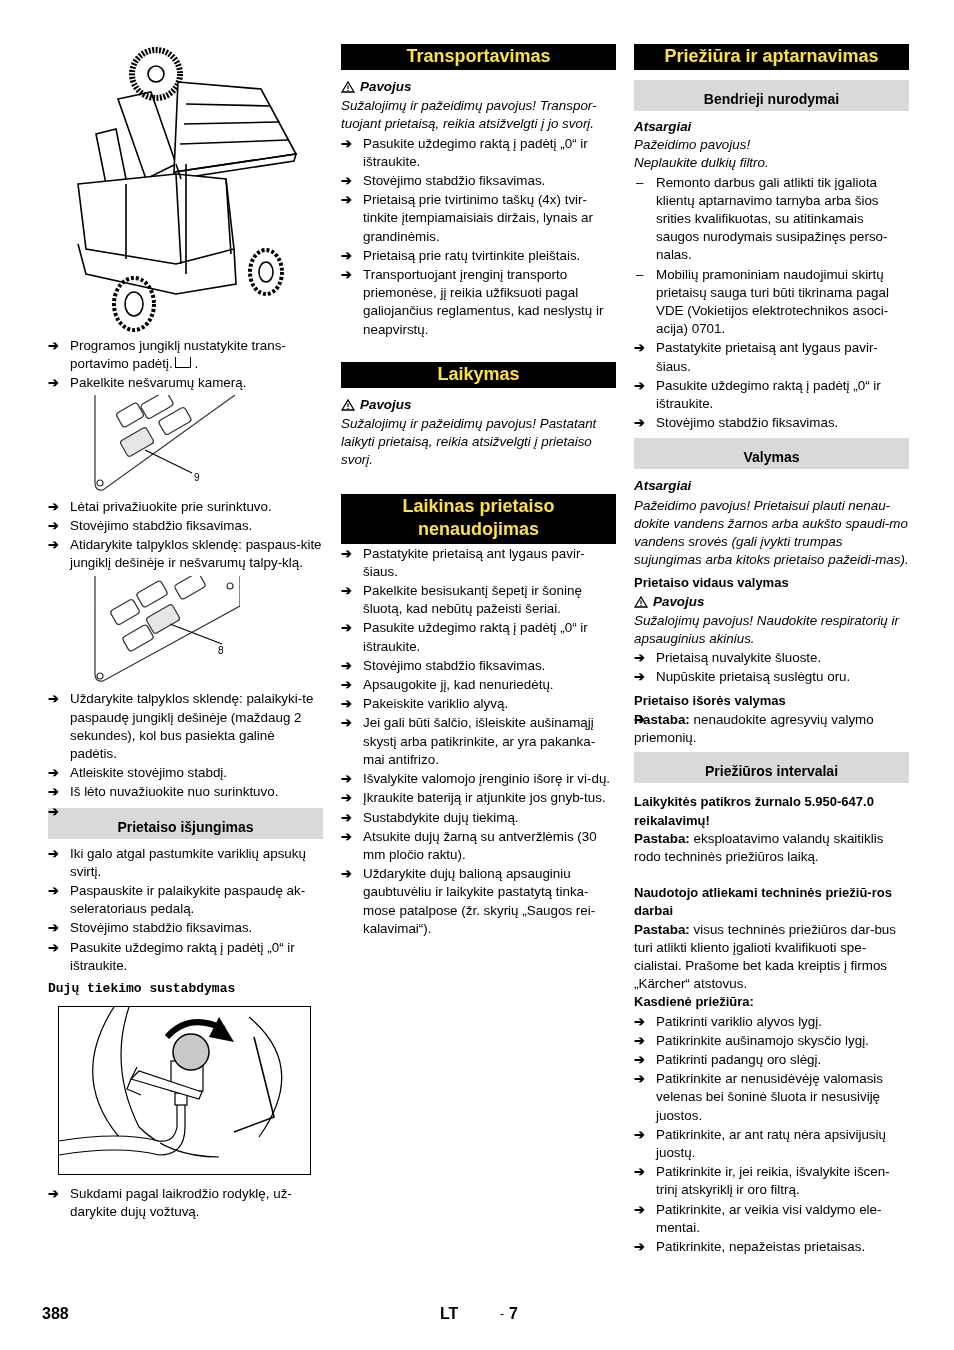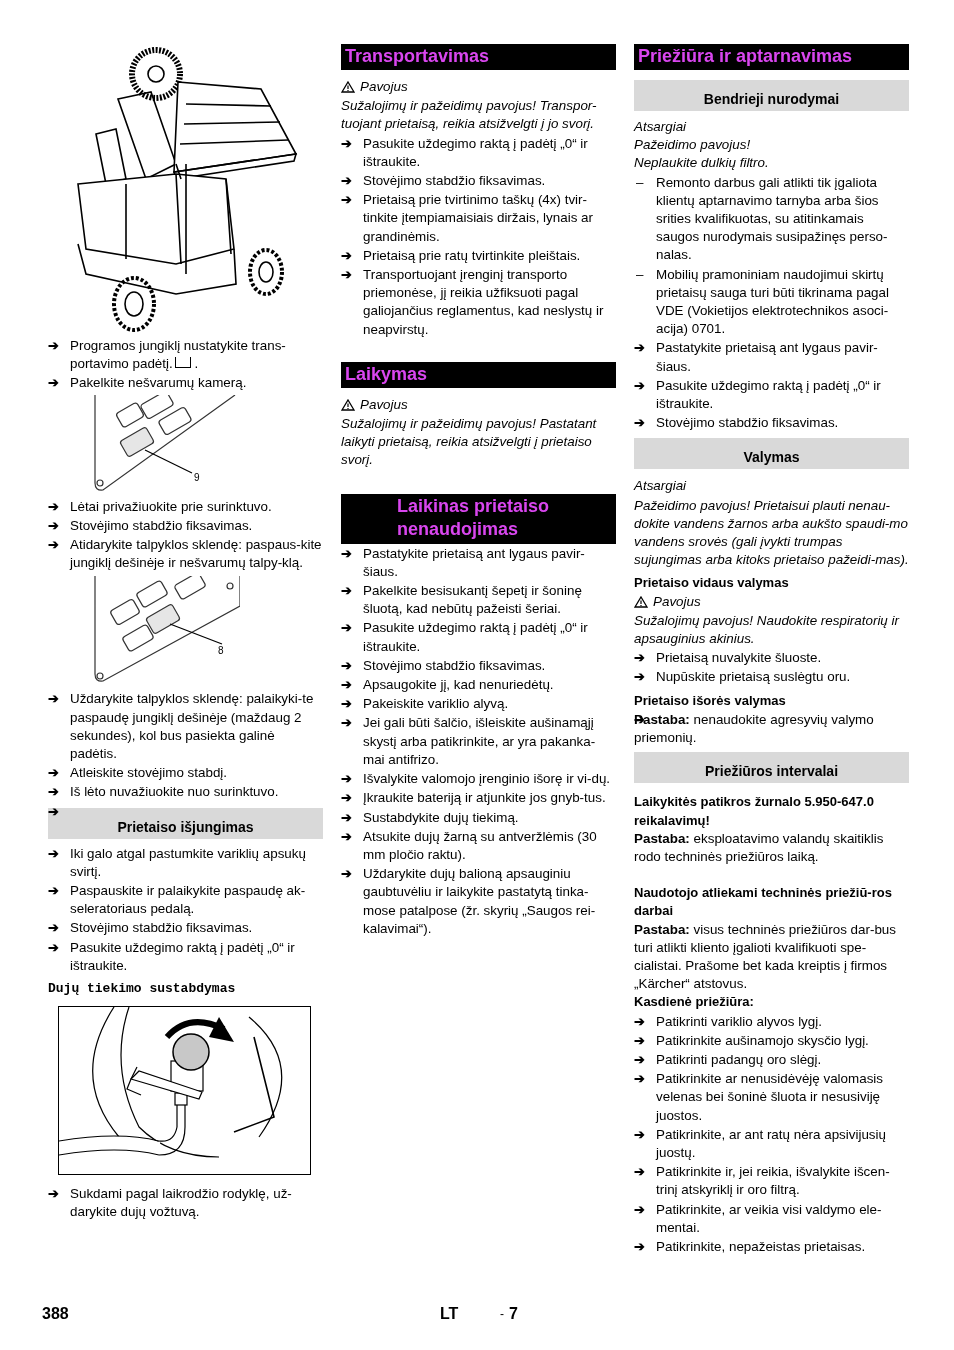--- a/index.html
+++ b/index.html
@@ -2,28 +2,28 @@
 <html><head>
 <meta charset="utf-8">
 <style>
   * { box-sizing: border-box; margin: 0; padding: 0; }
   html, body { width: 954px; height: 1350px; background: #fff; overflow: hidden; }
   body { position: relative; font-family: "Liberation Sans", sans-serif; color: #000; font-size: 13.4px; line-height: 18.2px; }
   .col { position: absolute; top: 44px; width: 275px; }
   #col1 { left: 48px; }
   #col2 { left: 341px; }
   #col3 { left: 634px; }
-  .h-black { background: #000; color: #d946ef; font-weight: bold; font-size: 18px; line-height: 23px; padding: 1px 4px 2px; }
+  .h-black { background: #000; color: #fde047; font-weight: bold; font-size: 18px; line-height: 23px; text-align: center; padding: 1px 4px 2px; }
   .h-gray { background: #d9d9d9; font-weight: bold; font-size: 14px; line-height: 18px; text-align: center; padding: 10px 4px 3px; }
   .step { position: relative; padding-left: 22px; margin-top: 1px; }
   .step .arr { position: absolute; left: 0; top: 0; font-weight: bold; font-size: 13px; }
   .dash { position: relative; padding-left: 22px; margin-top: 1px; }
   .dash .d { position: absolute; left: 2px; top: 0; }
   .it { font-style: italic; }
-  .bi { font-style: italic; font-weight: normal; }
+  .bi { font-style: italic; font-weight: bold; }
   .b { font-weight: bold; }
   .sub { font-weight: bold; font-size: 13px; }
   .warn { display: flex; align-items: center; gap: 5px; }
   .warn svg { flex: 0 0 auto; }
   .fig { position: relative; }
   .fig svg { display: block; }
   .footer { position: absolute; top: 1305px; font-weight: bold; font-size: 16px; }
 </style>
 </head>
 <body>

